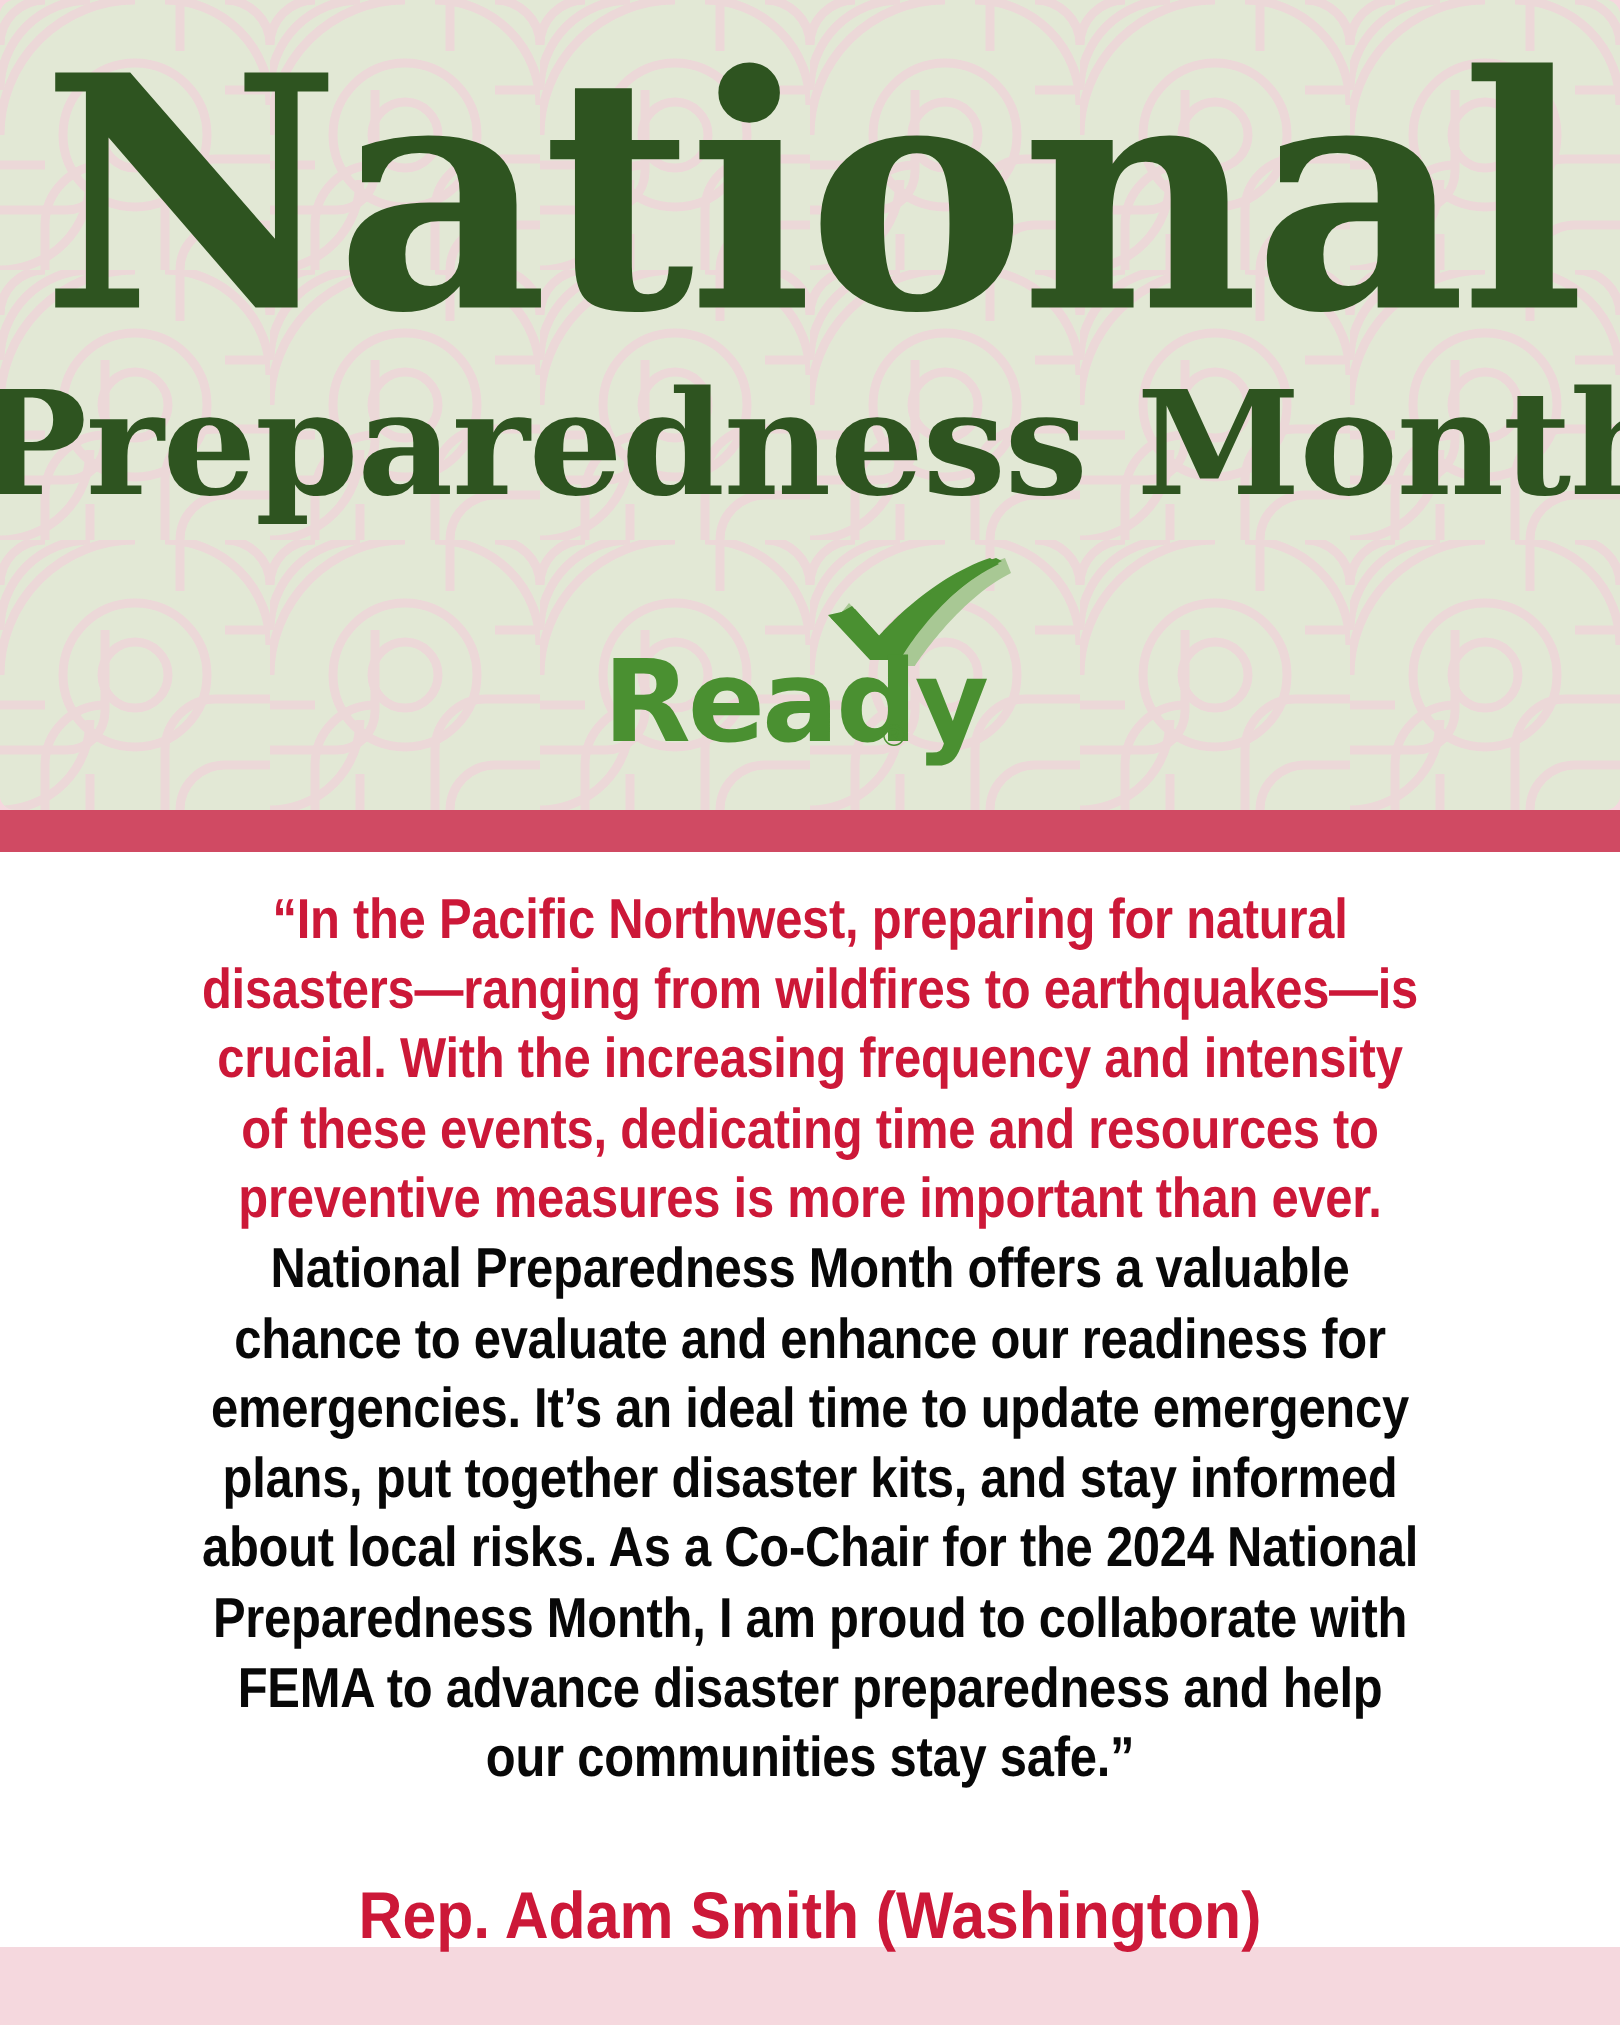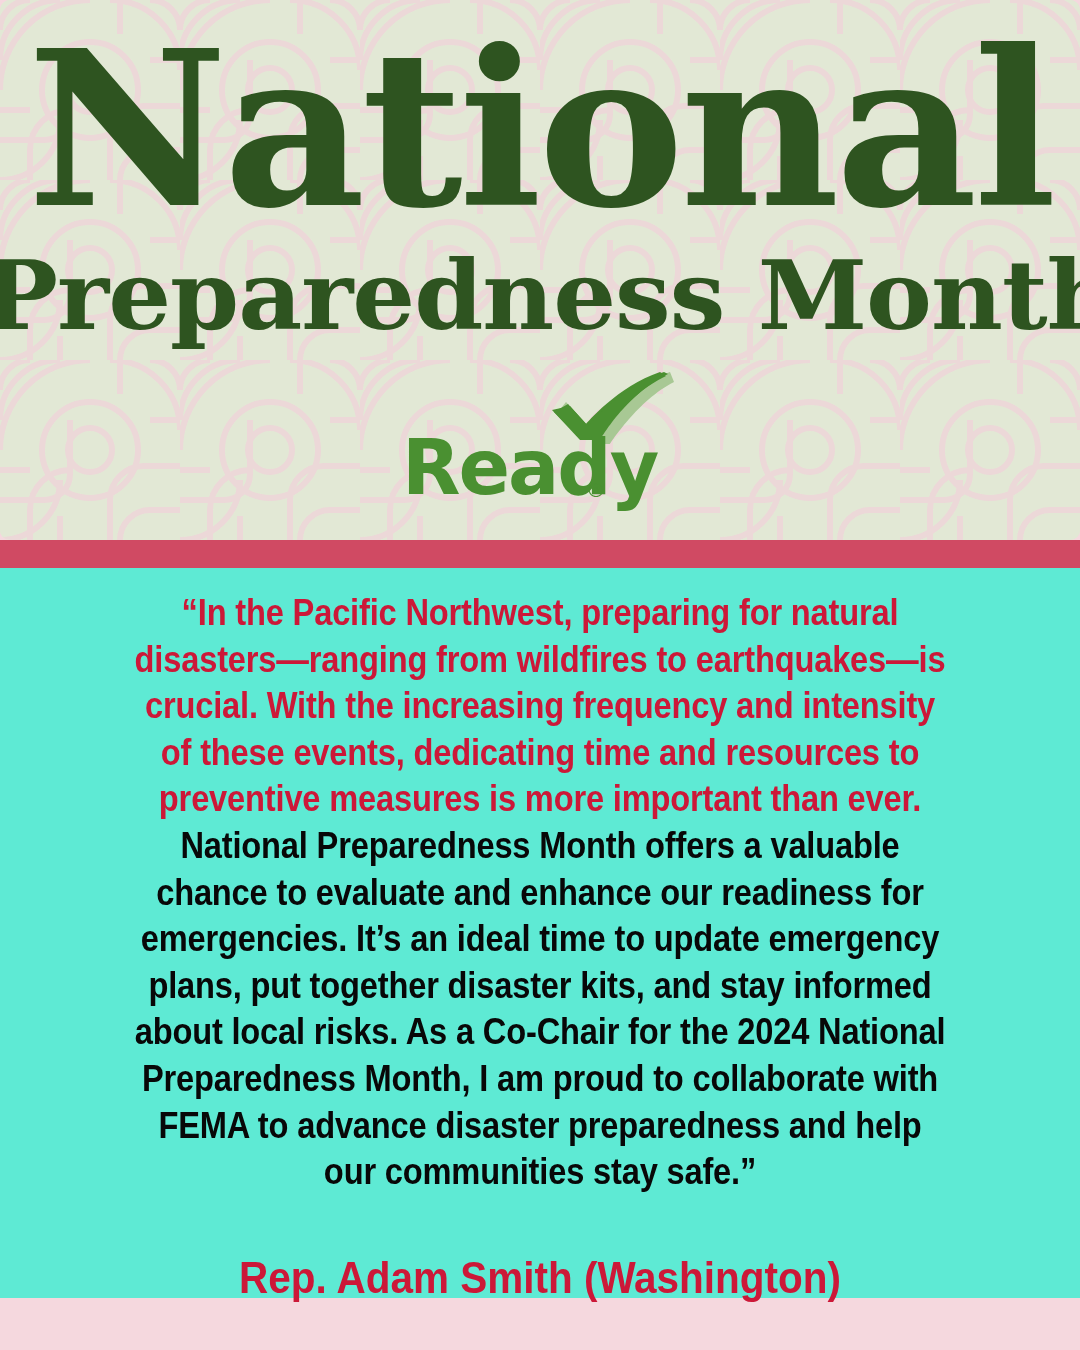--- a/index.html
+++ b/index.html
@@ -124,21 +124,21 @@
     background: #d04a63;
   }
 
   
   .body-area {
     position: absolute;
     left: 0;
     top: 568px;
     width: 1080px;
     height: 730px;
-    background: #5eead4;
+    background: #ffffff;
   }
 
   .quote-block {
     position: absolute;
     left: 68px;
     top: 21px;
     width: 944px;
     text-align: center;
     font-family: "Liberation Sans", sans-serif;
     font-weight: bold;

